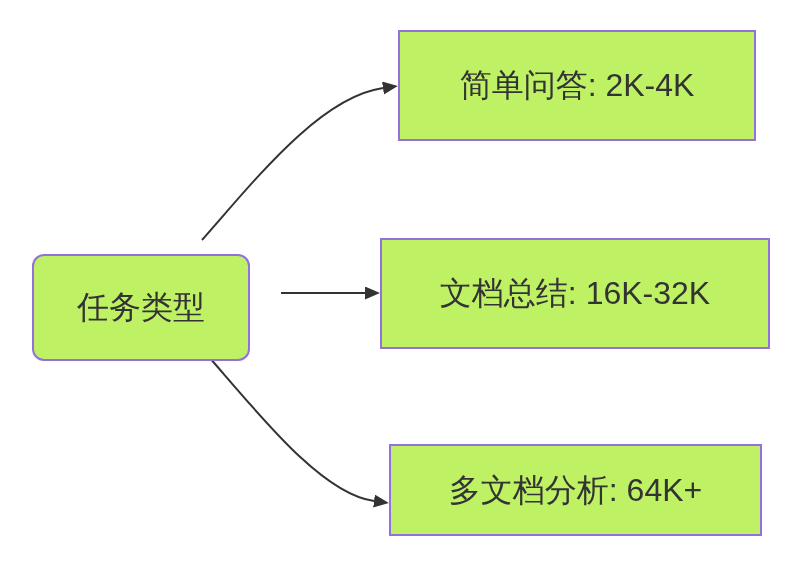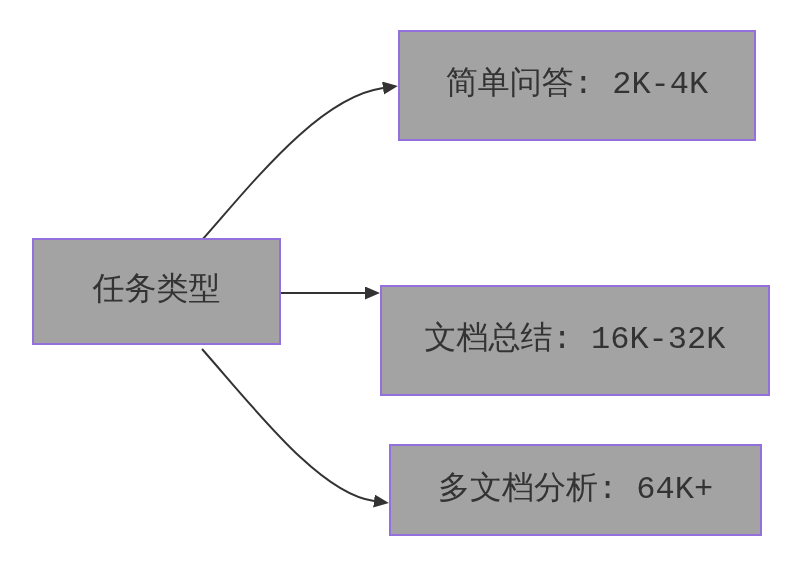--- a/index.html
+++ b/index.html
@@ -23,35 +23,34 @@
     height: 572px;
   }
   .edges-layer path.edge {
     fill: none;
     stroke: #333333;
     stroke-width: 2px;
   }
   .node {
     position: absolute;
     box-sizing: border-box;
-    background: #a3a3a3;
+    background: #bef264;
     border: 2px solid #9370DB;
     display: flex;
     align-items: center;
     justify-content: center;
     color: #333333;
     font-size: 32px;
     line-height: 1.2;
     white-space: nowrap;
     text-align: center;
-    font-family: Liberation Mono, monospace;
   }
-  .node-root      { left: 32px;  top: 238px; width: 249px; height: 107px; }
+  .node-root      { left: 32px;  top: 254px; width: 218px; height: 107px; border-radius: 12px; }
   .node-child-1   { left: 398px; top: 30px;  width: 358px; height: 111px; }
-  .node-child-2   { left: 380px; top: 238px; width: 390px; height: 111px; margin-top: 47px; }
+  .node-child-2   { left: 380px; top: 238px; width: 390px; height: 111px; }
   .node-child-3   { left: 389px; top: 444px; width: 373px; height: 92px; }
 </style>
 </head>
 <body>
 
 <div class="canvas">
 
   <svg class="edges-layer" width="787" height="572" viewBox="0 0 787 572" aria-hidden="true">
     <defs>
       <marker id="arrowhead" markerUnits="userSpaceOnUse" markerWidth="16" markerHeight="14" refX="0" refY="6.5" orient="auto">

